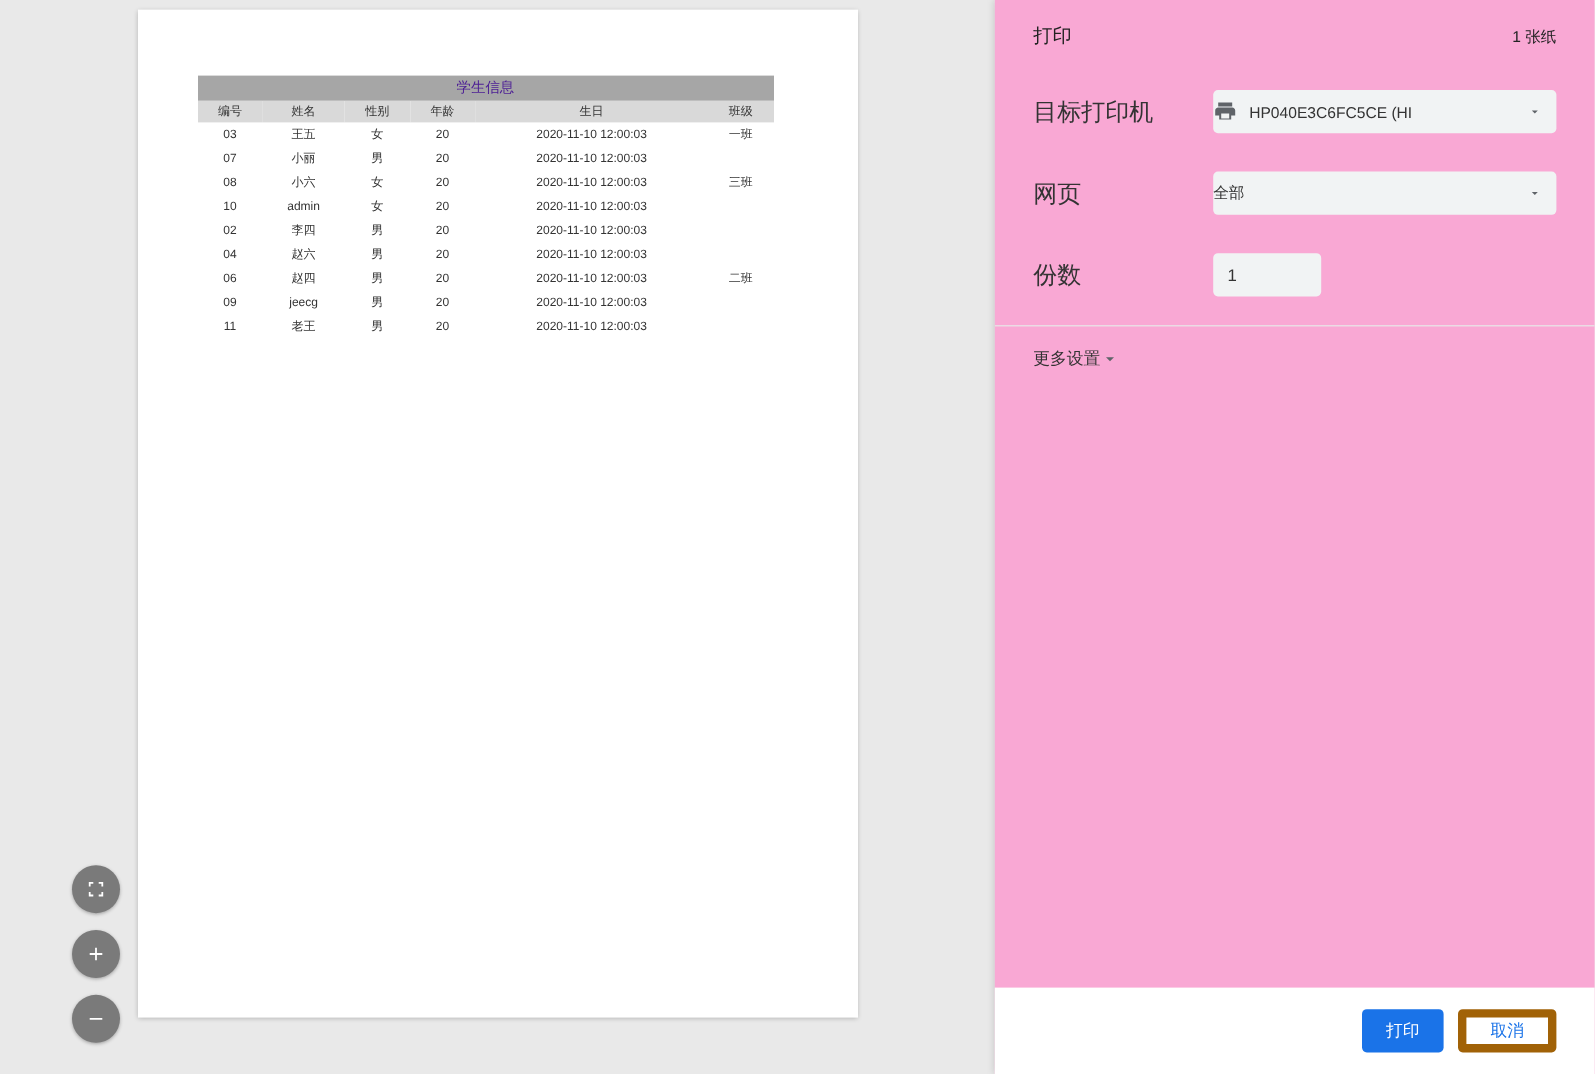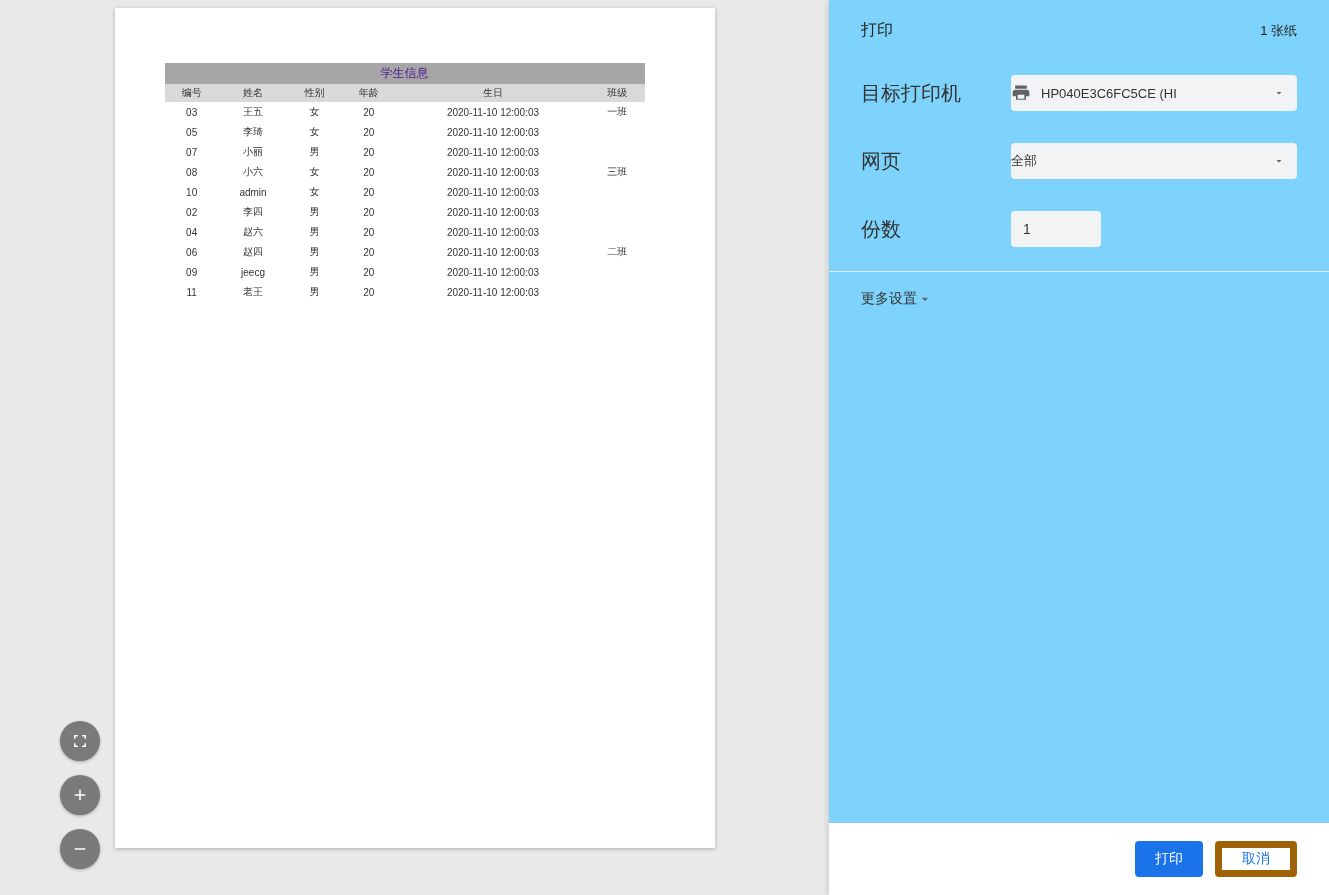--- a/index.html
+++ b/index.html
@@ -67,21 +67,21 @@
   background: #7a7a7a;
   display: flex; align-items: center; justify-content: center;
   cursor: pointer;
   box-shadow: 0 1px 3px rgba(0,0,0,0.3);
 }
 .float-btn svg { fill: #fff; }
 
 
 .print-panel {
   width: 500px;
-  background: #7dd3fc;
+  background: #f9a8d4;
   display: flex;
   flex-direction: column;
   box-shadow: -1px 0 6px rgba(0,0,0,0.15);
   position: relative;
 }
 .panel-body { flex: 1; overflow: auto; }
 .panel-header {
   display: flex;
   justify-content: space-between;
   align-items: center;
@@ -156,28 +156,20 @@
           </tr>
       </thead>
       <tbody id="tbl-body">
           <tr>
             <td>03</td>
             <td>王五</td>
             <td>女</td>
             <td>20</td>
             <td>2020-11-10 12:00:03</td>
             <td>一班</td>
-          </tr>
-          <tr>
-            <td>05</td>
-            <td>李琦</td>
-            <td>女</td>
-            <td>20</td>
-            <td>2020-11-10 12:00:03</td>
-            <td></td>
           </tr>
           <tr>
             <td>07</td>
             <td>小丽</td>
             <td>男</td>
             <td>20</td>
             <td>2020-11-10 12:00:03</td>
             <td></td>
           </tr>
           <tr>

